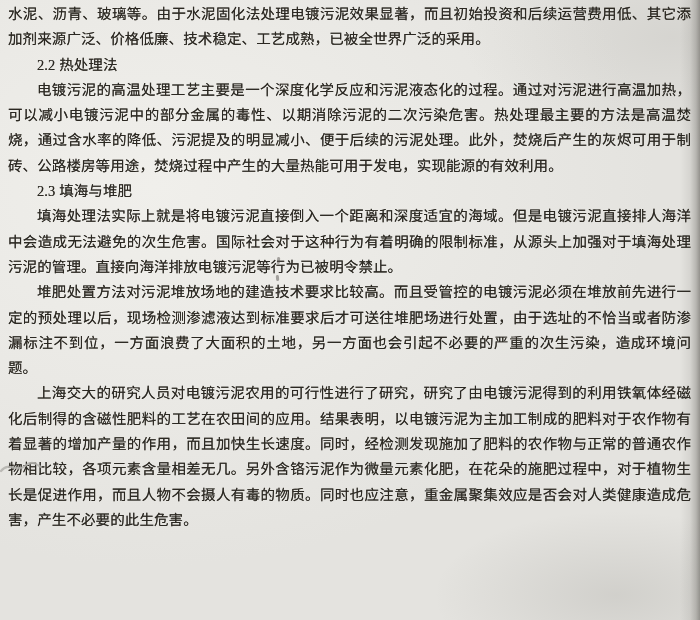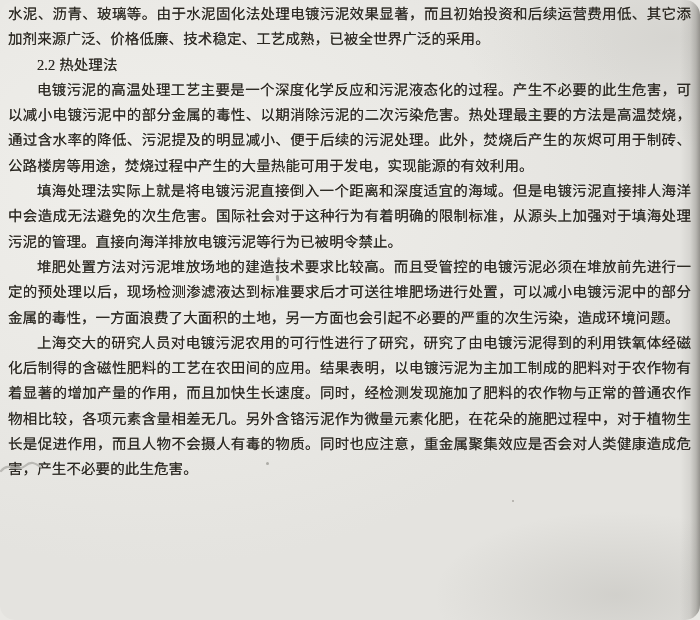--- a/index.html
+++ b/index.html
@@ -17,21 +17,20 @@
     background:
       
       linear-gradient(to left, #93918c 0px, rgba(147,145,140,0.55) 4px, rgba(147,145,140,0.18) 10px, rgba(147,145,140,0) 20px),
       
       radial-gradient(ellipse 260px 120px at 88% 96%, rgba(110,108,102,0.16), rgba(110,108,102,0) 70%),
       
       radial-gradient(ellipse 300px 160px at 96% 6%, rgba(110,108,102,0.12), rgba(110,108,102,0) 70%),
       
       radial-gradient(ellipse 500px 380px at 22% 30%, #f0efeb 0%, #eae9e5 55%, #e4e3df 100%);
     font-family: "Liberation Serif", "DejaVu Serif", serif;
-    border-radius: 15px;
   }
   .textblock {
     position: absolute;
     left: 8px;
     right: 9px;
     top: 2px;
     color: #2b2822;
     font-size: 14.5px;
     line-height: 25.3px;
     text-align: justify;
@@ -75,23 +74,24 @@
   .speck-2 { left: 512px; top: 500px; width: 2px; height: 2px; }
 </style>
 </head>
 <body>
 
 <div class="page">
 
   <div class="textblock">
     <p class="no-indent">水泥、沥青、玻璃等。由于水泥固化法处理电镀污泥效果显著，而且初始投资和后续运营费用低、其它添加剂来源广泛、价格低廉、技术稳定、工艺成熟，已被全世界广泛的采用。</p>
     <p class="heading">2.2 热处理法</p>
-    <p>电镀污泥的高温处理工艺主要是一个深度化学反应和污泥液态化的过程。产生不必要的此生危害，可以减小电镀污泥中的部分金属的毒性、以期消除污泥的二次污染危害。热处理最主要的方法是高温焚烧，通过含水率的降低、污泥提及的明显减小、便于后续的污泥处理。此外，焚烧后产生的灰烬可用于制砖、公路楼房等用途，焚烧过程中产生的大量热能可用于发电，实现能源的有效利用。</p>
+    <p>电镀污泥的高温处理工艺主要是一个深度化学反应和污泥液态化的过程。通过对污泥进行高温加热，可以减小电镀污泥中的部分金属的毒性、以期消除污泥的二次污染危害。热处理最主要的方法是高温焚烧，通过含水率的降低、污泥提及的明显减小、便于后续的污泥处理。此外，焚烧后产生的灰烬可用于制砖、公路楼房等用途，焚烧过程中产生的大量热能可用于发电，实现能源的有效利用。</p>
+    <p class="heading">2.3 填海与堆肥</p>
     <p>填海处理法实际上就是将电镀污泥直接倒入一个距离和深度适宜的海域。但是电镀污泥直接排人海洋中会造成无法避免的次生危害。国际社会对于这种行为有着明确的限制标准，从源头上加强对于填海处理污泥的管理。直接向海洋排放电镀污泥等行为已被明令禁止。</p>
-    <p>堆肥处置方法对污泥堆放场地的建造技术要求比较高。而且受管控的电镀污泥必须在堆放前先进行一定的预处理以后，现场检测渗滤液达到标准要求后才可送往堆肥场进行处置，可以减小电镀污泥中的部分金属的毒性，一方面浪费了大面积的土地，另一方面也会引起不必要的严重的次生污染，造成环境问题。</p>
+    <p>堆肥处置方法对污泥堆放场地的建造技术要求比较高。而且受管控的电镀污泥必须在堆放前先进行一定的预处理以后，现场检测渗滤液达到标准要求后才可送往堆肥场进行处置，由于选址的不恰当或者防渗漏标注不到位，一方面浪费了大面积的土地，另一方面也会引起不必要的严重的次生污染，造成环境问题。</p>
     <p>上海交大的研究人员对电镀污泥农用的可行性进行了研究，研究了由电镀污泥得到的利用铁氧体经磁化后制得的含磁性肥料的工艺在农田间的应用。结果表明，以电镀污泥为主加工制成的肥料对于农作物有着显著的增加产量的作用，而且加快生长速度。同时，经检测发现施加了肥料的农作物与正常的普通农作物相比较，各项元素含量相差无几。另外含铬污泥作为微量元素化肥，在花朵的施肥过程中，对于植物生长是促进作用，而且人物不会摄人有毒的物质。同时也应注意，重金属聚集效应是否会对人类健康造成危害，产生不必要的此生危害。</p>
   </div>
 
   <div class="smudge-dash smudge-1"></div>
   <div class="smudge-dash smudge-2"></div>
   <div class="smudge-dash smudge-3"></div>
   <svg class="pen-mark" viewBox="0 0 42 20" xmlns="http://www.w3.org/2000/svg">
     <path d="M1,13 C9,3 17,15 25,8 S38,8 41,9" fill="none" stroke="#b1b0ac" stroke-width="2.2" stroke-linecap="round" opacity="0.85"></path>
   </svg>
   <div class="speck speck-1"></div>

